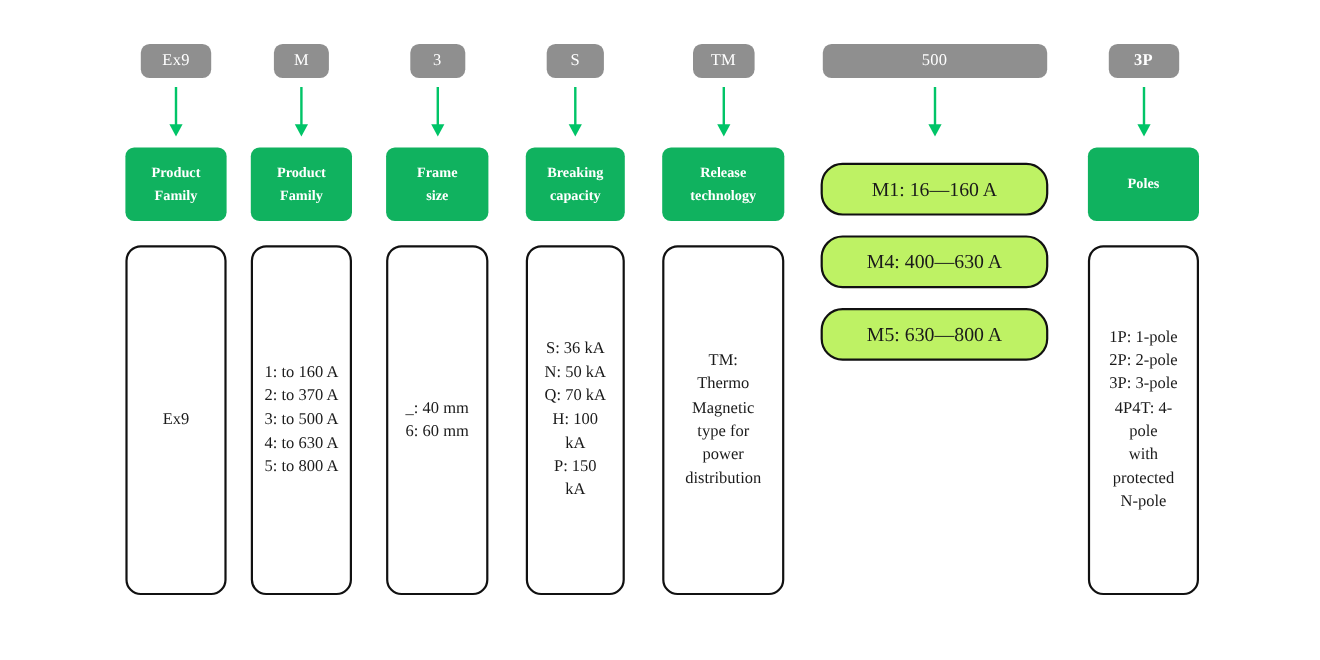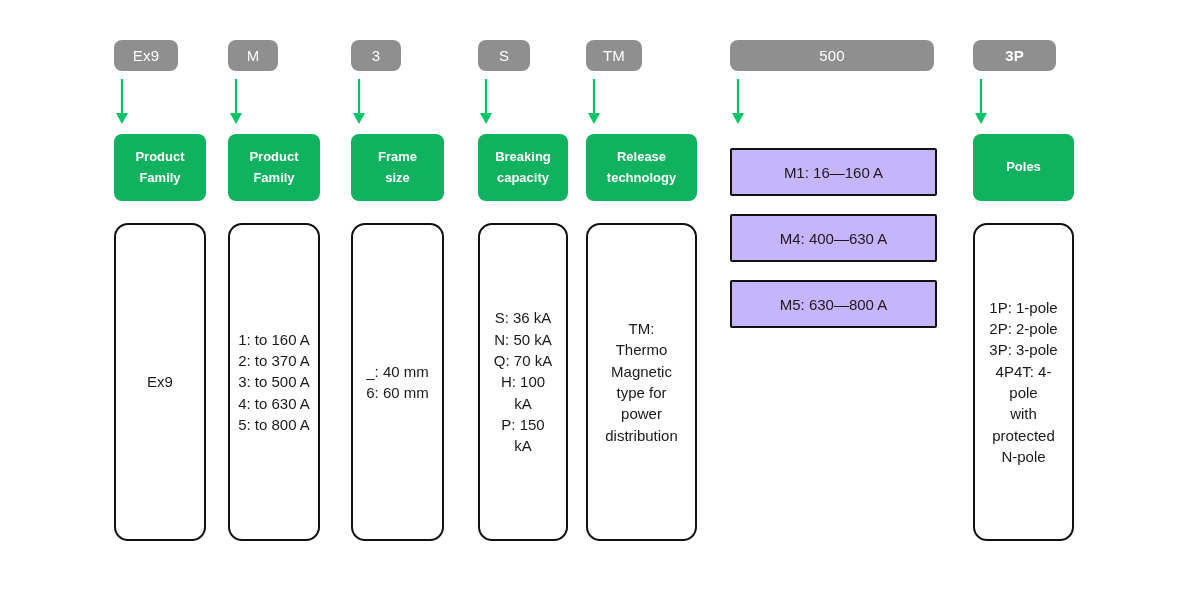--- a/index.html
+++ b/index.html
@@ -4,39 +4,39 @@
 <style>
   * { margin:0; padding:0; box-sizing:border-box; }
   html,body { background:#ffffff; }
   body { font-family:"Liberation Sans", sans-serif; }
 
   .canvas {
     position:relative; width:1200px; height:600px;
     background:var(--background,#fff); overflow:hidden;
   }
   .diagram { position:absolute; left:114px; top:0; display:flex; }
-  .col { display:flex; flex-direction:column; align-items:flex-start; }
+  .col { display:flex; flex-direction:column; align-items:center;font-family:Liberation Serif, serif; }
 
   .c1 { width:92px; }
   .c2 { width:92px;  margin-left:22px; }
   .c3 { width:93px;  margin-left:31px; }
   .c4 { width:90px;  margin-left:34px; }
-  .c5 { width:111px; margin-left:18px; }
+  .c5 { width:111px; margin-left:34px; }
   .c6 { width:207px; margin-left:33px; }
   .c7 { width:101px; margin-left:36px; }
 
   .badge {
     margin-top:40px; height:31px; border-radius:8px;
     background:var(--badge-gray,#8f8f8f); color:var(--badge-text,#fff);
     font-size:15px; letter-spacing:.2px;
     display:flex; align-items:center; justify-content:center;
   }
   .c1 .badge{ width:64px; } .c2 .badge{ width:50px; } .c3 .badge{ width:50px; }
   .c4 .badge{ width:52px; } .c5 .badge{ width:56px; } .c6 .badge{ width:204px; }
-  .c7 .badge{ width:83px; font-weight:700; }
+  .c7 .badge{ width:64px; font-weight:700; }
 
   .arrow { margin-top:8px; height:46px; color:var(--arrow-green,#00c467); }
 
   .label {
     margin-top:9px; width:100%; height:67px; border-radius:8px;
     background:var(--label-green,#10b25f); color:var(--label-text,#fff);
     font-weight:700; font-size:13px; line-height:1.55;
     white-space:pre-line; text-align:center;
     display:flex; align-items:center; justify-content:center;
   }
@@ -45,22 +45,22 @@
     margin-top:22px; width:100%; height:318px;
     border:2px solid var(--border-black,#111); border-radius:14px;
     background:#fff; color:var(--text-dark,#1a1a1a);
     font-size:15px; line-height:1.42; white-space:pre-line; text-align:center;
     display:flex; align-items:center; justify-content:center;
     padding:0 5px;
   }
 
   .options { margin-top:23px; width:100%; display:flex; flex-direction:column; gap:18px; }
   .option {
-    height:48px; border:2px solid var(--border-black,#111); border-radius:2px;
-    background:#c4b5fd; color:var(--text-dark,#1a1a1a); font-size:15px;
+    height:48px; border:2px solid var(--border-black,#111); border-radius:20px;
+    background:#bef264; color:var(--text-dark,#1a1a1a); font-size:18px;
     display:flex; align-items:center; justify-content:center;
   }
 </style>
 </head>
 <body>
 
 <div class="canvas">
   <div class="diagram">
 
     <div class="col c1">

